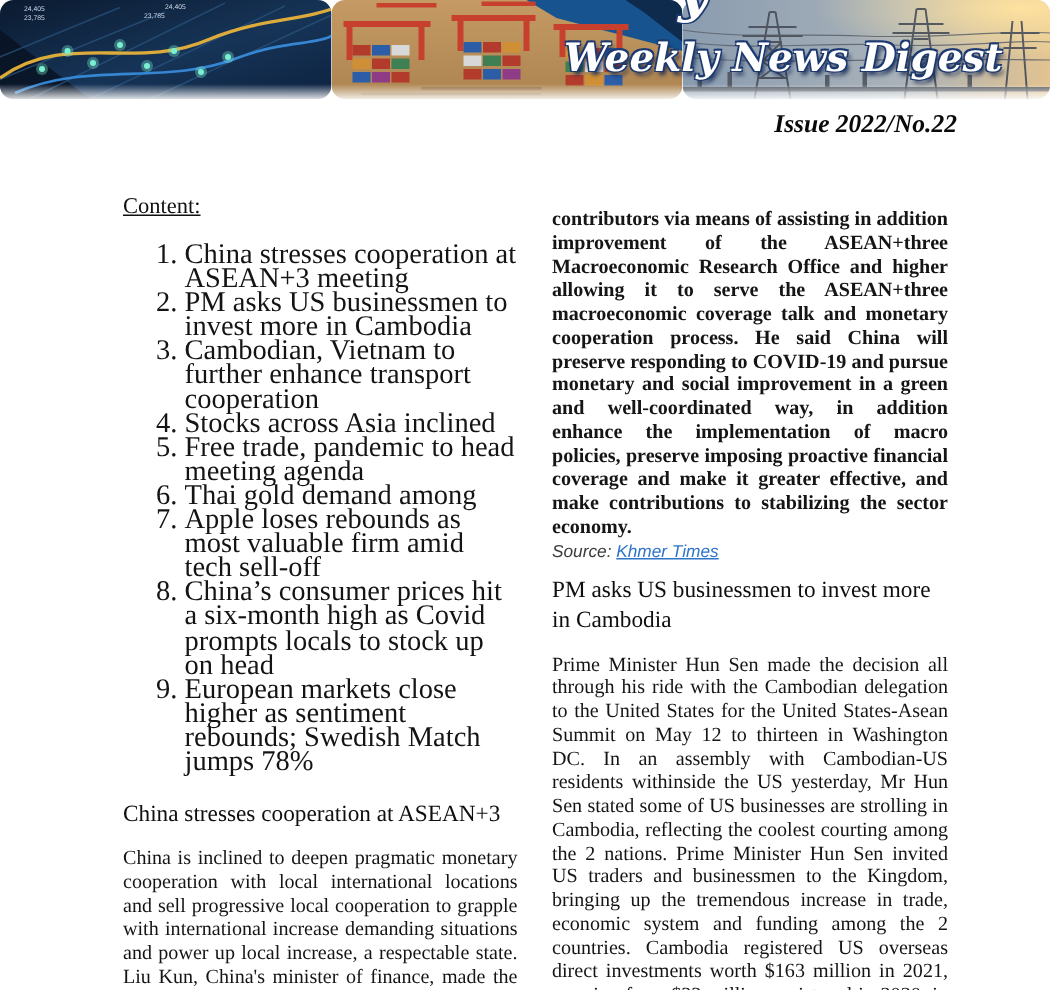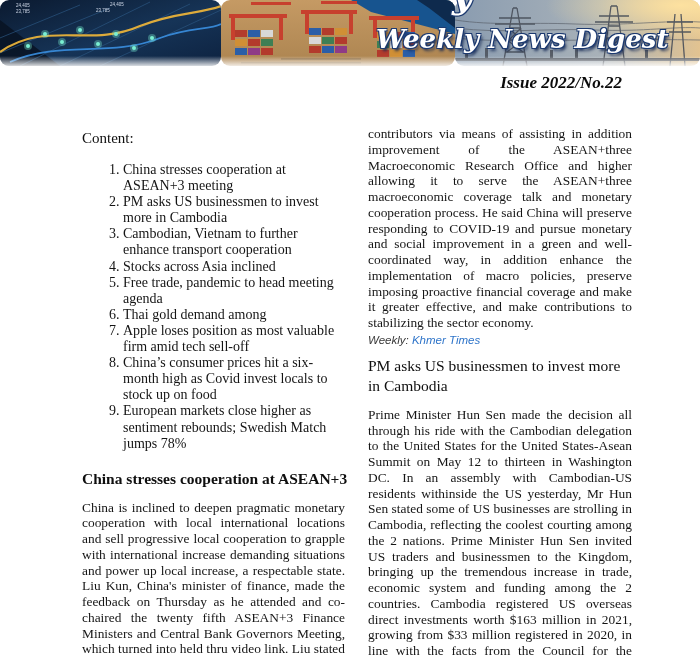--- a/index.html
+++ b/index.html
@@ -32,58 +32,58 @@
     white-space:nowrap;
   }
   .partial-letter{
     position:absolute;left:452px;top:-26px;
     font-family:"DejaVu Serif","Liberation Serif",serif;
     font-style:italic;font-weight:bold;font-size:36px;color:#ffffff;
     text-shadow:-1px -1px 0 #1d3a70,1px -1px 0 #1d3a70,-1px 1px 0 #1d3a70,1px 1px 0 #1d3a70;
   }
 
   .issue{
-    position:absolute;top:72px;right:78px;
+    position:absolute;top:72px;right:62px;
     font-family:"Liberation Serif",serif;font-style:italic;font-weight:bold;
     font-size:17px;line-height:1.25;color:#0a0a0a;
   }
 
   
   .col{position:absolute;top:0;}
   .col-left{left:82px;top:130px;width:263px;}
   .col-right{left:368px;top:126px;width:264px;}
 
   .toc-heading{
-    font-size:15px;font-weight:normal;margin:0;color:#0f0f0f;
+    font-size:15px;font-weight:normal;margin:0;color:#0f0f0f;text-decoration:underline;
   }
   ol.toc{
     margin:15px 0 0 0;padding:0 0 0 41px;
-    font-size:14px;line-height:16.1px;color:#141414;
+    font-size:19px;line-height:16.1px;color:#141414;
   }
   ol.toc li{margin:0;padding:0;}
 
   h2.article-heading{
     font-size:15.5px;font-weight:normal;color:#0f0f0f;
     margin:17px 0 0 0;line-height:20px;
   }
   .col-right h2.article-heading{margin-top:9px;}
 
   p.body-text{
     margin:11px 0 0 0;font-size:13.4px;line-height:15.75px;
     text-align:justify;color:#151515;
   }
-  .col-right p.first{margin-top:0;}
+  .col-right p.first{margin-top:12px;font-weight:bold;}
   
   p.cut::after{content:"";display:inline-block;width:100%;height:0;}
 
   .source-line{
     margin-top:2px;font-family:"Liberation Sans",sans-serif;
     font-style:italic;font-size:11.5px;color:#3a3a3a;line-height:14px;
   }
-  .source-line a{color:#2e74c9;cursor:pointer;}
+  .source-line a{color:#2e74c9;text-decoration:underline;cursor:pointer;}
 </style>
 </head>
 <body>
 
 <div id="page">
 
   <div class="banner">
 
     <div class="banner-img img-left">
       <svg viewBox="0 0 221 66" preserveAspectRatio="none">
@@ -235,33 +235,33 @@
 
   <div class="col col-left">
     <h2 class="toc-heading">Content:</h2>
     <ol class="toc">
       <li>China stresses cooperation at ASEAN+3 meeting</li>
       <li>PM asks US businessmen to invest more in Cambodia</li>
       <li>Cambodian, Vietnam to further enhance transport cooperation</li>
       <li>Stocks across Asia inclined</li>
       <li>Free trade, pandemic to head meeting agenda</li>
       <li>Thai gold demand among</li>
-      <li>Apple loses position as most valuable firm amid tech sell-off</li>
-      <li>China’s consumer prices hit a six-month high as Covid invest locals to stock up on food</li>
+      <li>Apple loses rebounds as most valuable firm amid tech sell-off</li>
+      <li>China’s consumer prices hit a six-month high as Covid prompts locals to stock up on head</li>
       <li>European markets close higher as sentiment rebounds; Swedish Match jumps 78%</li>
     </ol>
 
-    <h2 class="article-heading" style="white-space:nowrap;font-weight:bold;">China stresses cooperation at ASEAN+3</h2>
+    <h2 class="article-heading" style="white-space:nowrap;">China stresses cooperation at ASEAN+3</h2>
     <p class="body-text cut">China is inclined to deepen pragmatic monetary cooperation with local international locations and sell progressive local cooperation to grapple with international increase demanding situations and power up local increase, a respectable state. Liu Kun, China's minister of finance, made the feedback on Thursday as he attended and co-chaired the twenty fifth ASEAN+3 Finance Ministers and Central Bank Governors Meeting, which turned into held thru video link. Liu stated international monetary restoration faces new</p>
   </div>
 
   <div class="col col-right">
     <p class="body-text first">contributors via means of assisting in addition improvement of the ASEAN+three Macroeconomic Research Office and higher allowing it to serve the ASEAN+three macroeconomic coverage talk and monetary cooperation process. He said China will preserve responding to COVID-19 and pursue monetary and social improvement in a green and well-coordinated way, in addition enhance the implementation of macro policies, preserve imposing proactive financial coverage and make it greater effective, and make contributions to stabilizing the sector economy.</p>
     <div class="source-line">
-      <span>Weekly:</span>
+      <span>Source:</span>
       <a>Khmer Times</a>
     </div>
 
     <h2 class="article-heading">PM asks US businessmen to invest more in Cambodia</h2>
     <p class="body-text cut">Prime Minister Hun Sen made the decision all through his ride with the Cambodian delegation to the United States for the United States-Asean Summit on May 12 to thirteen in Washington DC. In an assembly with Cambodian-US residents withinside the US yesterday, Mr Hun Sen stated some of US businesses are strolling in Cambodia, reflecting the coolest courting among the 2 nations. Prime Minister Hun Sen invited US traders and businessmen to the Kingdom, bringing up the tremendous increase in trade, economic system and funding among the 2 countries. Cambodia registered US overseas direct investments worth $163 million in 2021, growing from $33 million registered in 2020, in line with the facts from the Council for the</p>
   </div>
 
 </div>
 
 </body></html>

